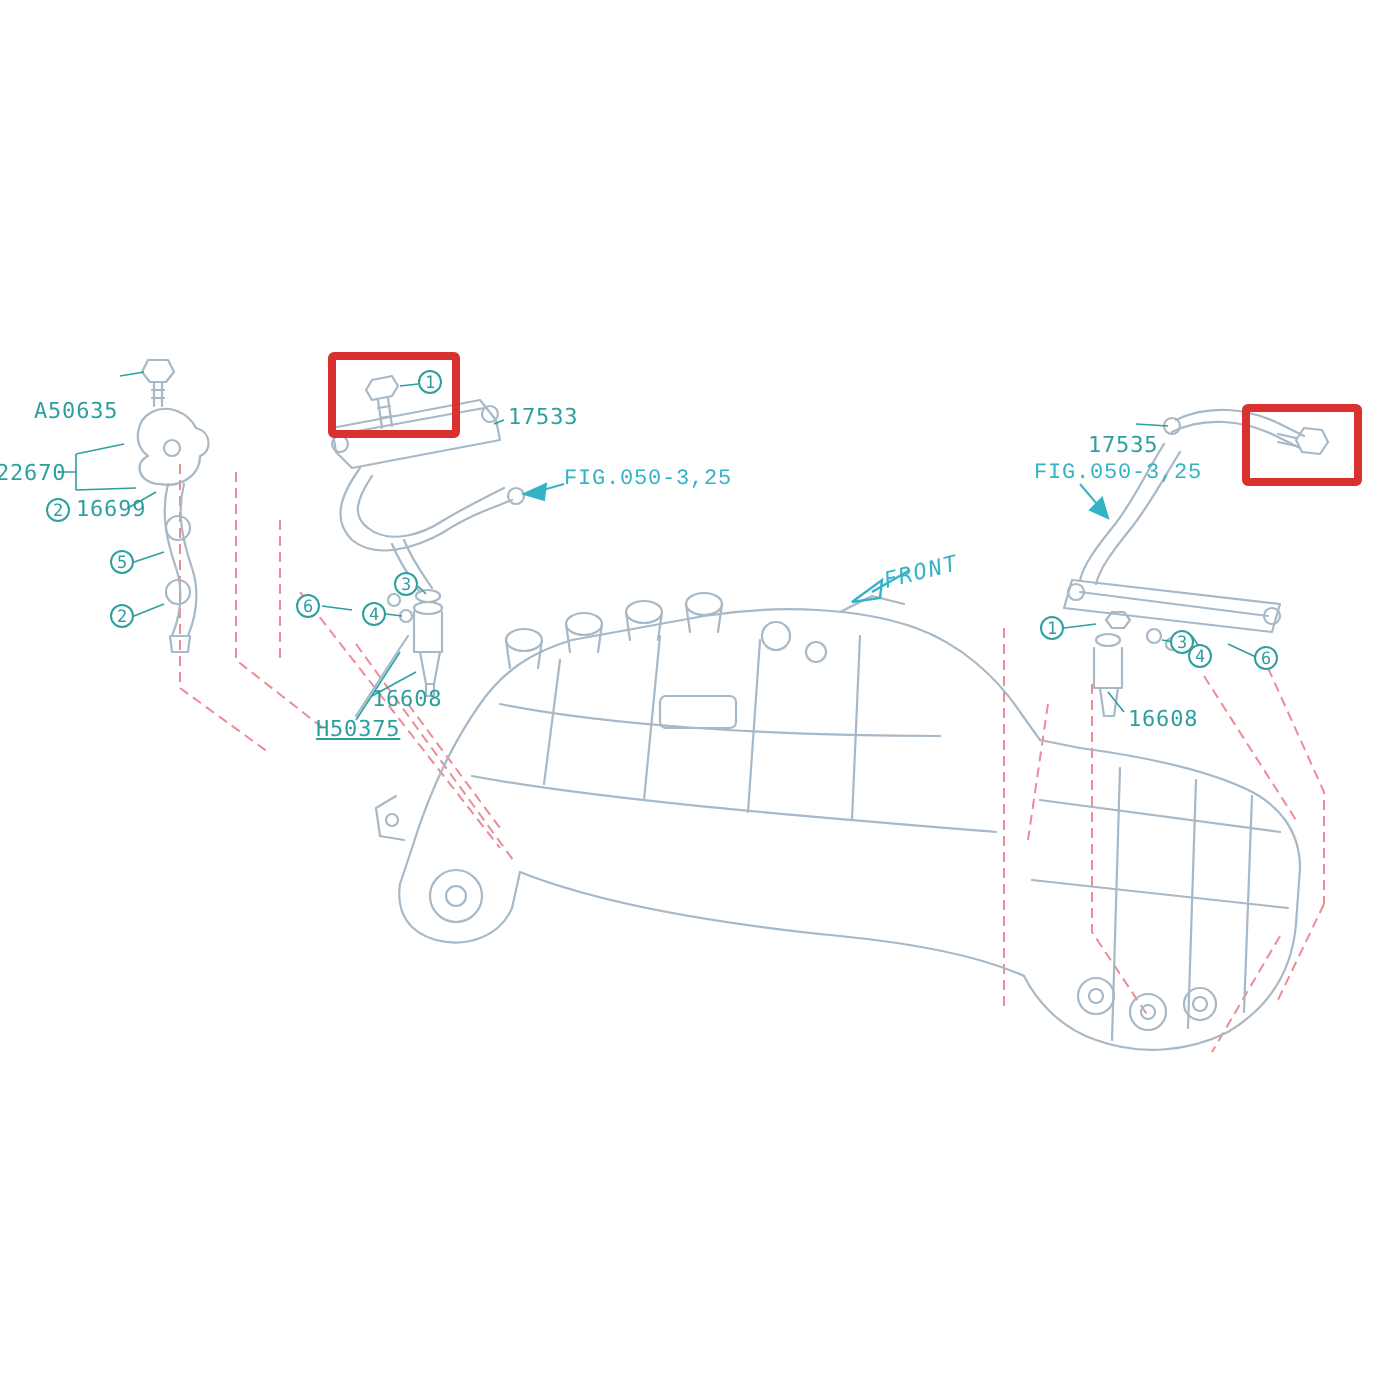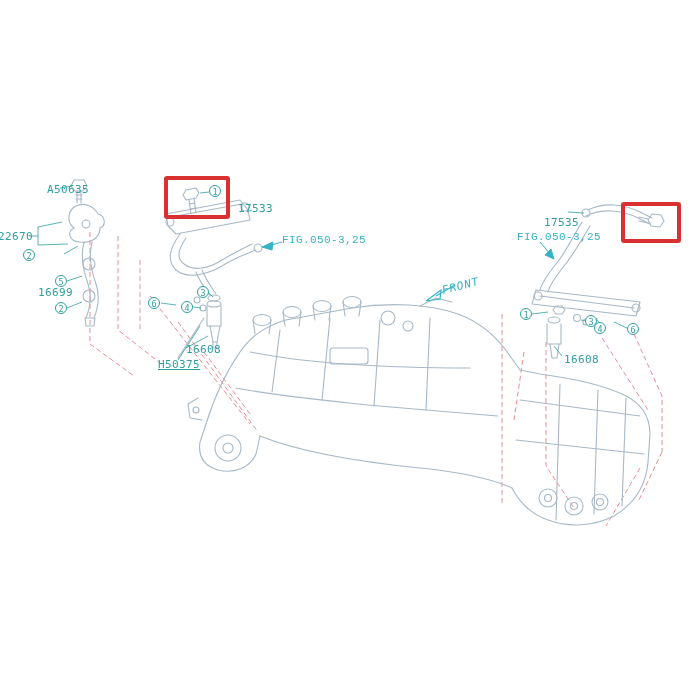--- a/index.html
+++ b/index.html
@@ -178,24 +178,24 @@
       <polygon points="554,259 545,255 551,249"></polygon>
     </g>
 
     <g>
       <path d="M455,285 L436,296" stroke="#35B3C6" stroke-width="1.2" fill="none"></path>
       <polygon points="426,301 441,290 440,299" fill="none" stroke="#35B3C6" stroke-width="1.2"></polygon>
       <text x="443" y="294" transform="rotate(-14 443 294)" font-size="11" font-style="italic" letter-spacing="1" fill="#35B3C6" font-family="DejaVu Sans Mono, monospace">FRONT</text>
     </g>
   </svg>
 
-  <div class="plabel" style="left:17px;top:184px;margin-left:30px;">A50635</div>
+  <div class="plabel" style="left:17px;top:200px;">A50635</div>
   <div class="plabel" style="left:-2px;top:231px;">22670</div>
-  <div class="plabel" style="left:38px;top:249px;margin-top:38px;">16699</div>
-  <div class="plabel" style="left:238px;top:203px;">17533</div>
+  <div class="plabel" style="left:38px;top:249px;">16699</div>
+  <div class="plabel" style="left:254px;top:203px;">17533</div>
   <div class="plabel fig" style="left:282px;top:234px;">FIG.050-3,25</div>
   <div class="plabel" style="left:544px;top:205px;margin-top:12px;">17535</div>
   <div class="plabel fig" style="left:517px;top:231px;">FIG.050-3,25</div>
   <div class="plabel" style="left:186px;top:344px;">16608</div>
   <div class="plabel" style="left:158px;top:359px;text-decoration:underline;">H50375</div>
   <div class="plabel" style="left:564px;top:354px;">16608</div>
 
   <span class="callout" style="left:209px;top:185px;">1</span>
   <span class="callout" style="left:197px;top:286px;">3</span>
   <span class="callout" style="left:181px;top:301px;">4</span>

